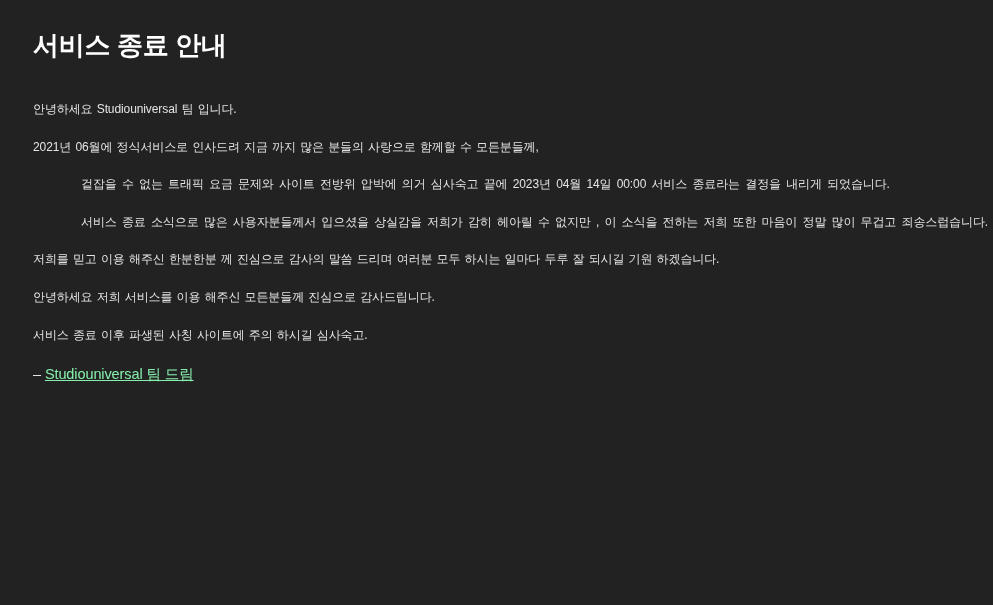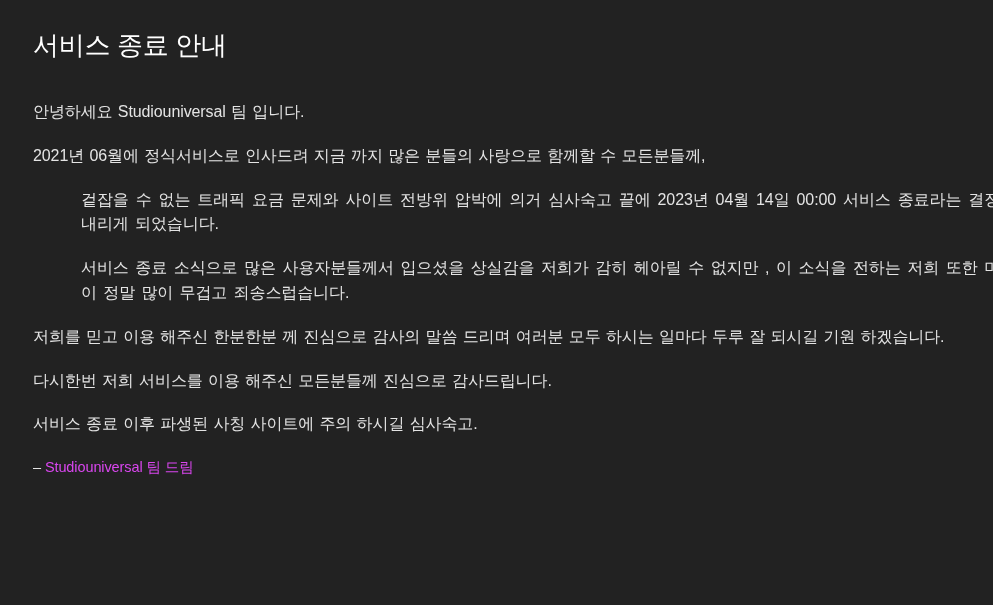--- a/index.html
+++ b/index.html
@@ -19,33 +19,33 @@
     width: 993px;
     height: 605px;
     box-sizing: border-box;
     padding: 0;
   }
   .notice-title {
     position: absolute;
     left: 33px;
     top: 10px;
     font-size: 26px;
-    font-weight: normal;
+    font-weight: bold;
     letter-spacing: -0.3px;
     color: #ffffff;
     line-height: 1.4;
   }
   .notice-body {
     position: absolute;
     left: 33px;
     top: 100px;
     width: 940px;
   }
   .para {
-    font-size: 16px;
+    font-size: 12px;
     line-height: 1.55;
     color: #e4e4e4;
     margin: 0 0 19px 0;
     letter-spacing: -0.1px;
     word-spacing: 1px;
   }
   .para.wide {
     width: 935px;
     word-spacing: 2px;
     margin-left: 48px;
@@ -55,21 +55,22 @@
     text-justify: inter-character;
   }
   .signature {
     font-size: 14.5px;
     line-height: 1.55;
     color: #e4e4e4;
     margin: 0;
     letter-spacing: -0.1px;
   }
   .signature .sig-link {
-    color: #d946ef;
+    text-decoration: underline;
+    color: #86efac;
     cursor: pointer;
   }
 </style>
 </head>
 <body>
 
 <div class="page">
 
   <h1 class="notice-title">서비스 종료 안내</h1>
 
@@ -79,20 +80,20 @@
 
 
     <p class="para">2021년 06월에 정식서비스로 인사드려 지금 까지 많은 분들의 사랑으로 함께할 수 모든분들께,</p>
 
     <p class="para wide justify">겉잡을 수 없는 트래픽 요금 문제와 사이트 전방위 압박에 의거 심사숙고 끝에 2023년 04월 14일 00:00 서비스 종료라는 결정을 내리게 되었습니다.</p>
 
     <p class="para wide justify">서비스 종료 소식으로 많은 사용자분들께서 입으셨을 상실감을 저희가 감히 헤아릴 수 없지만 , 이 소식을 전하는 저희 또한 마음이 정말 많이 무겁고 죄송스럽습니다.</p>
 
     <p class="para">저희를 믿고 이용 해주신 한분한분 께 진심으로 감사의 말씀 드리며 여러분 모두 하시는 일마다 두루 잘 되시길 기원 하겠습니다.</p>
 
-    <p class="para">다시한번 저희 서비스를 이용 해주신 모든분들께 진심으로 감사드립니다.</p>
+    <p class="para">안녕하세요 저희 서비스를 이용 해주신 모든분들께 진심으로 감사드립니다.</p>
 
     <p class="para">서비스 종료 이후 파생된 사칭 사이트에 주의 하시길 심사숙고.</p>
 
     <p class="signature"><span>– </span><span class="sig-link">Studiouniversal 팀 드림</span></p>
 
   </div>
 </div>
 
 </body></html>

